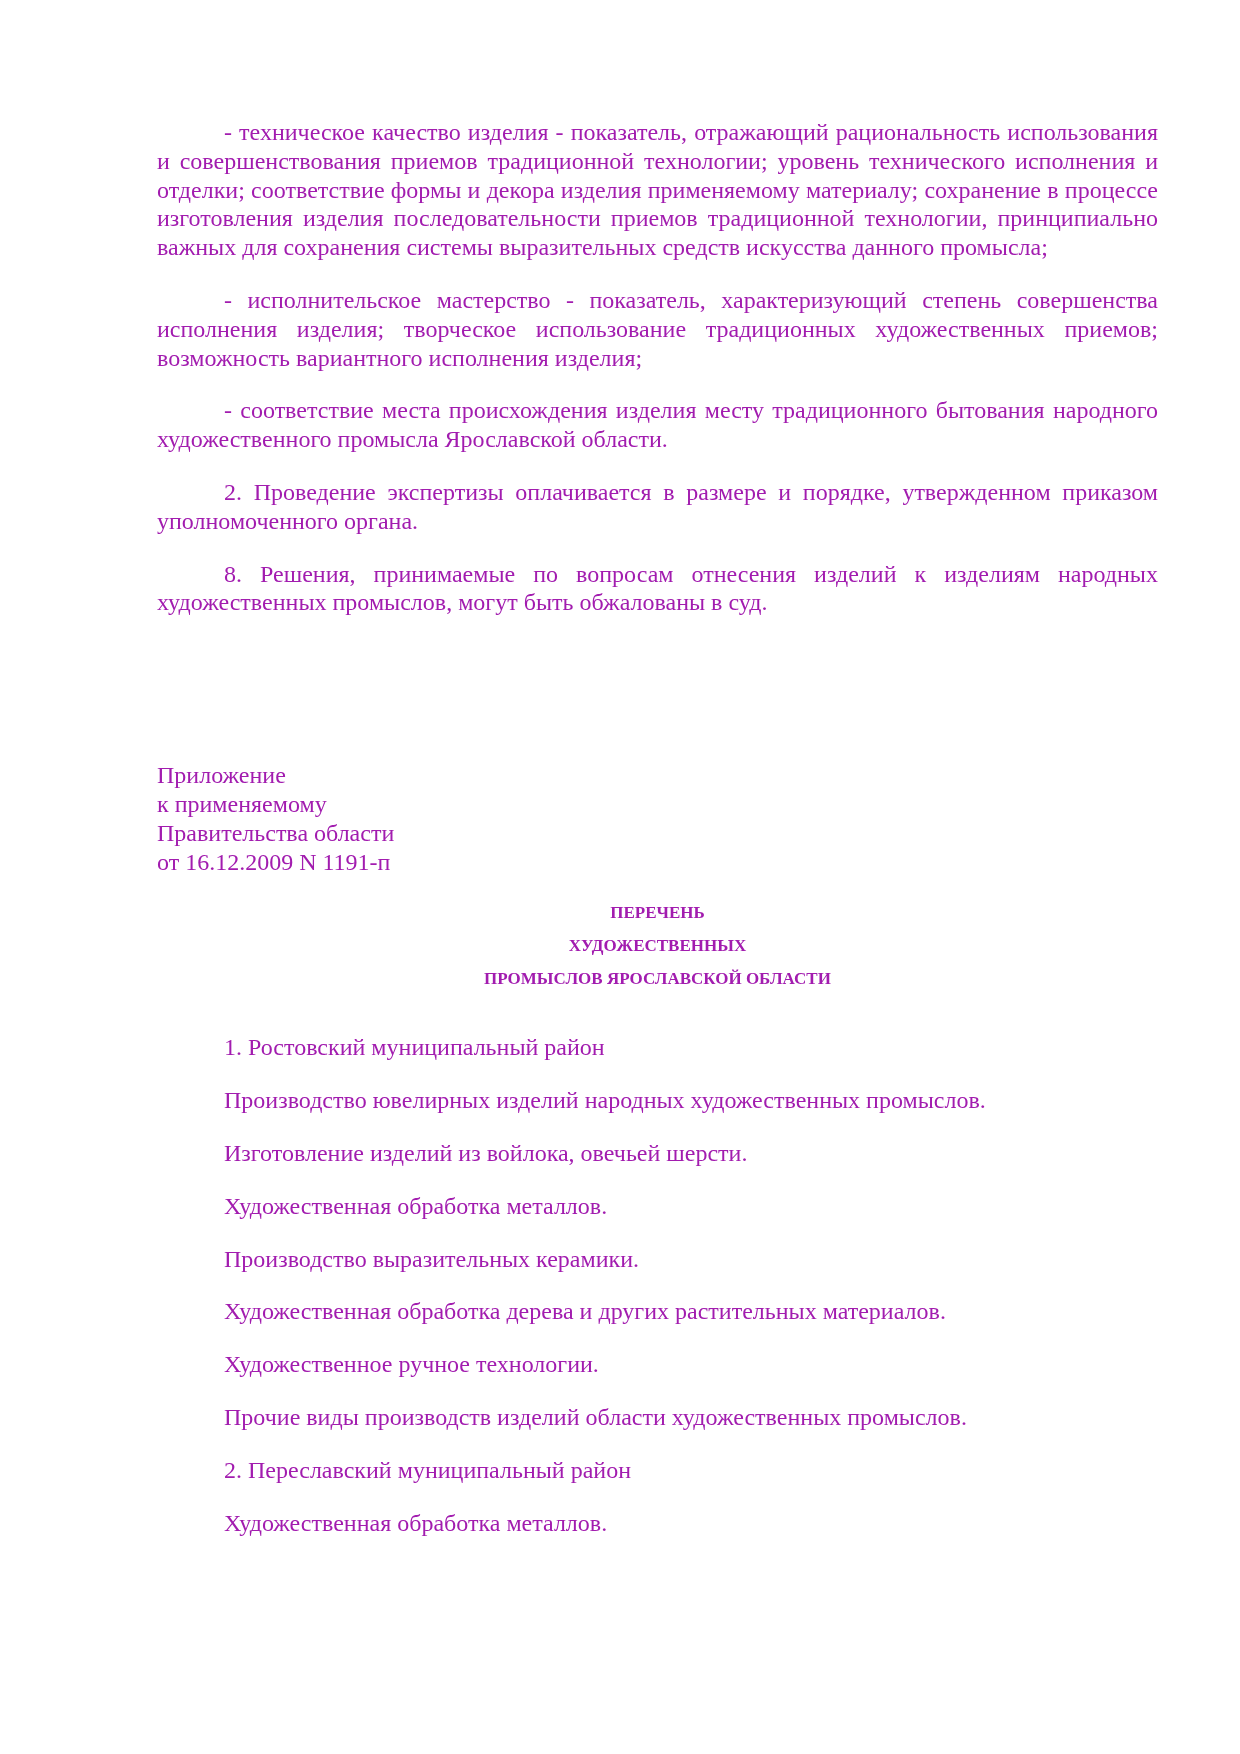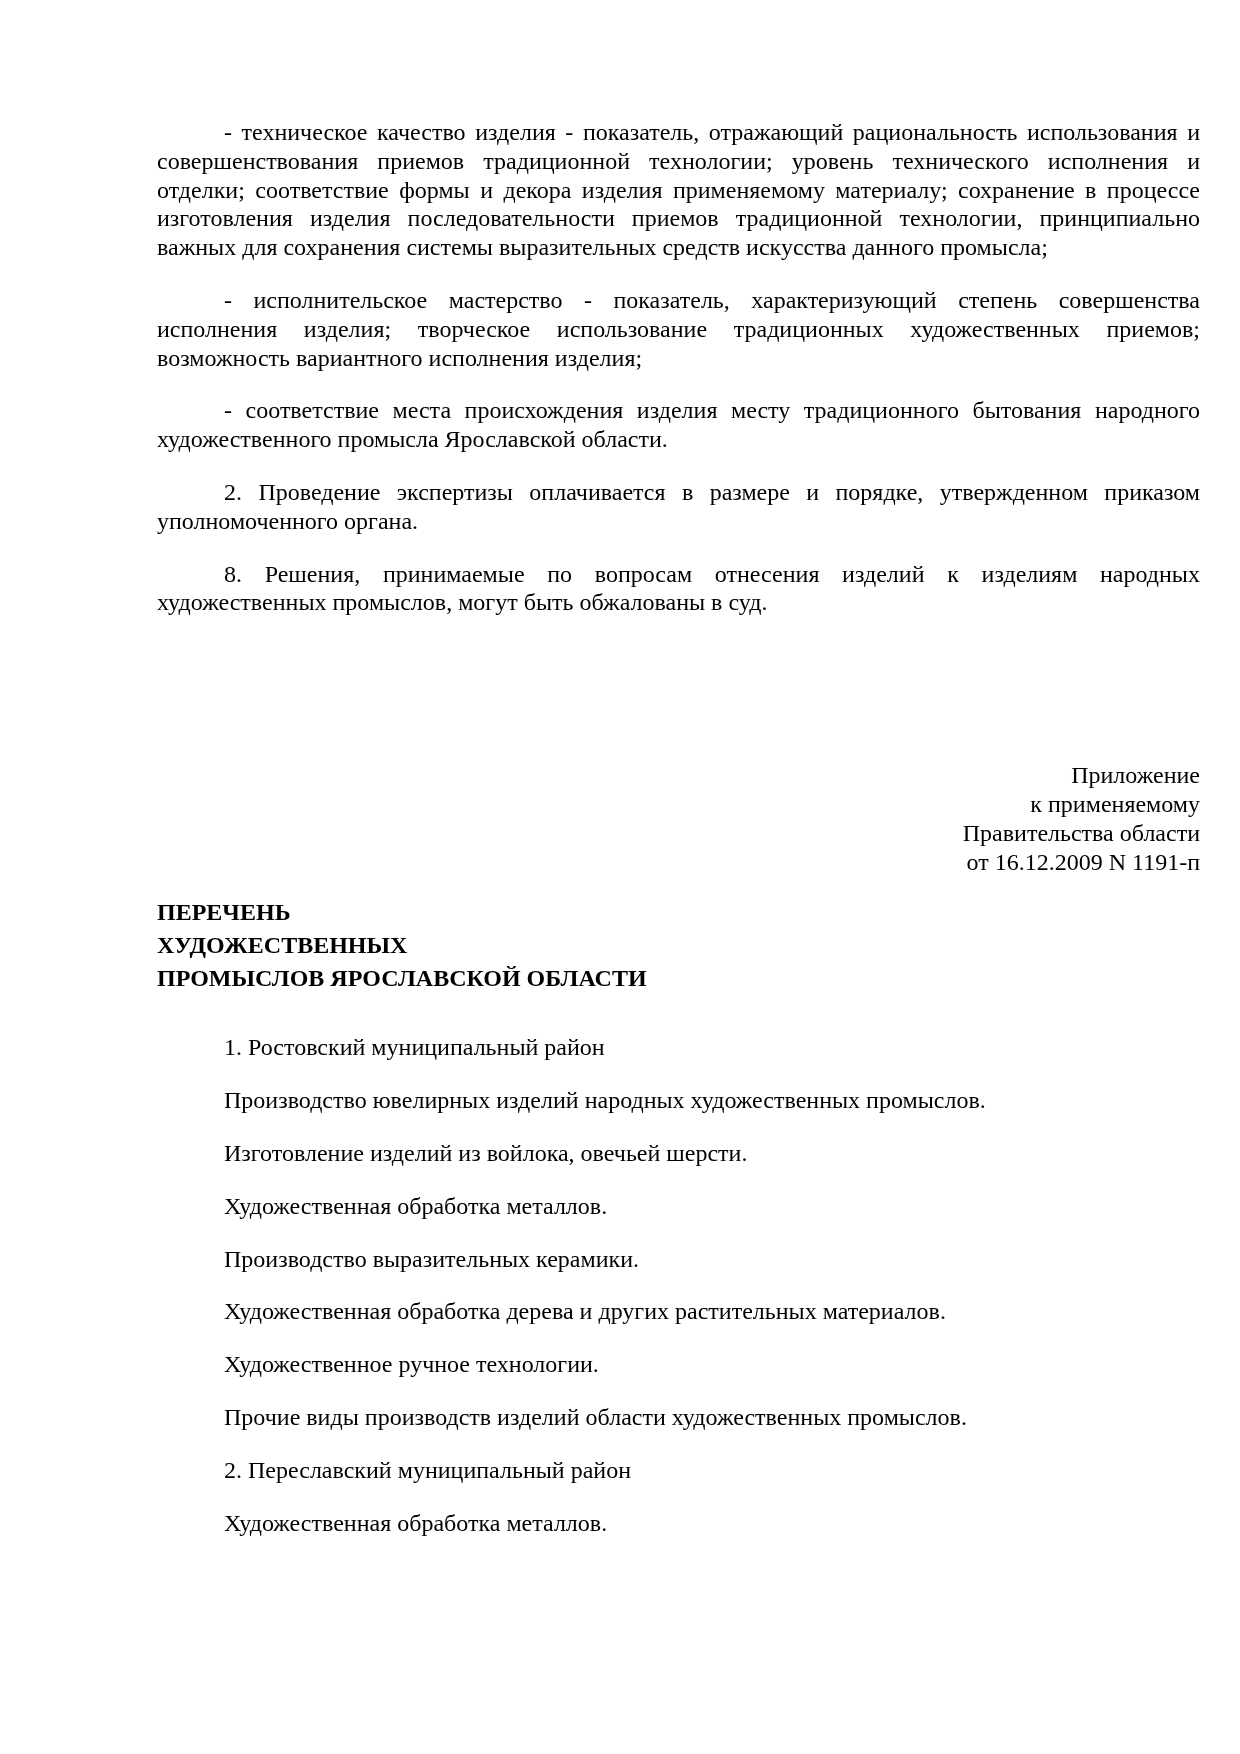--- a/index.html
+++ b/index.html
@@ -6,46 +6,46 @@
     margin: 0;
     padding: 0;
     background: #ffffff;
   }
   .page {
     position: relative;
     width: 1240px;
     height: 1754px;
     margin: 0 auto;
     background: #ffffff;
-    color: #000000;
+    color: #a21caf;
     font-family: "Liberation Serif", "DejaVu Serif", serif;
     box-sizing: border-box;
-    padding: 118px 40px 0 157px;
+    padding: 118px 82px 0 157px;
     overflow: hidden;
   }
   .para {
     margin: 0 0 24px 0;
     font-size: 24px;
     line-height: 28.8px;
     text-align: justify;
     text-indent: 67px;
   }
   .spacer {
     height: 120px;
   }
   .annex {
-    text-align: right;
     font-size: 24px;
     line-height: 28.8px;
     margin: 0;
   }
   .doc-heading {
     margin: 20px 0 38px 0;
+    text-align: center;
     font-weight: bold;
-    font-size: 24px;
+    font-size: 17px;
     line-height: 33px;
   }
 </style>
 </head>
 <body>
 
 <div class="page">
 
   <p class="para">- техническое качество изделия - показатель, отражающий рациональность использования и совершенствования приемов традиционной технологии; уровень технического исполнения и отделки; соответствие формы и декора изделия применяемому материалу; сохранение в процессе изготовления изделия последовательности приемов традиционной технологии, принципиально важных для сохранения системы выразительных средств искусства данного промысла;</p>
   <p class="para">- исполнительское мастерство - показатель, характеризующий степень совершенства исполнения изделия; творческое использование традиционных художественных приемов; возможность вариантного исполнения изделия;</p>

